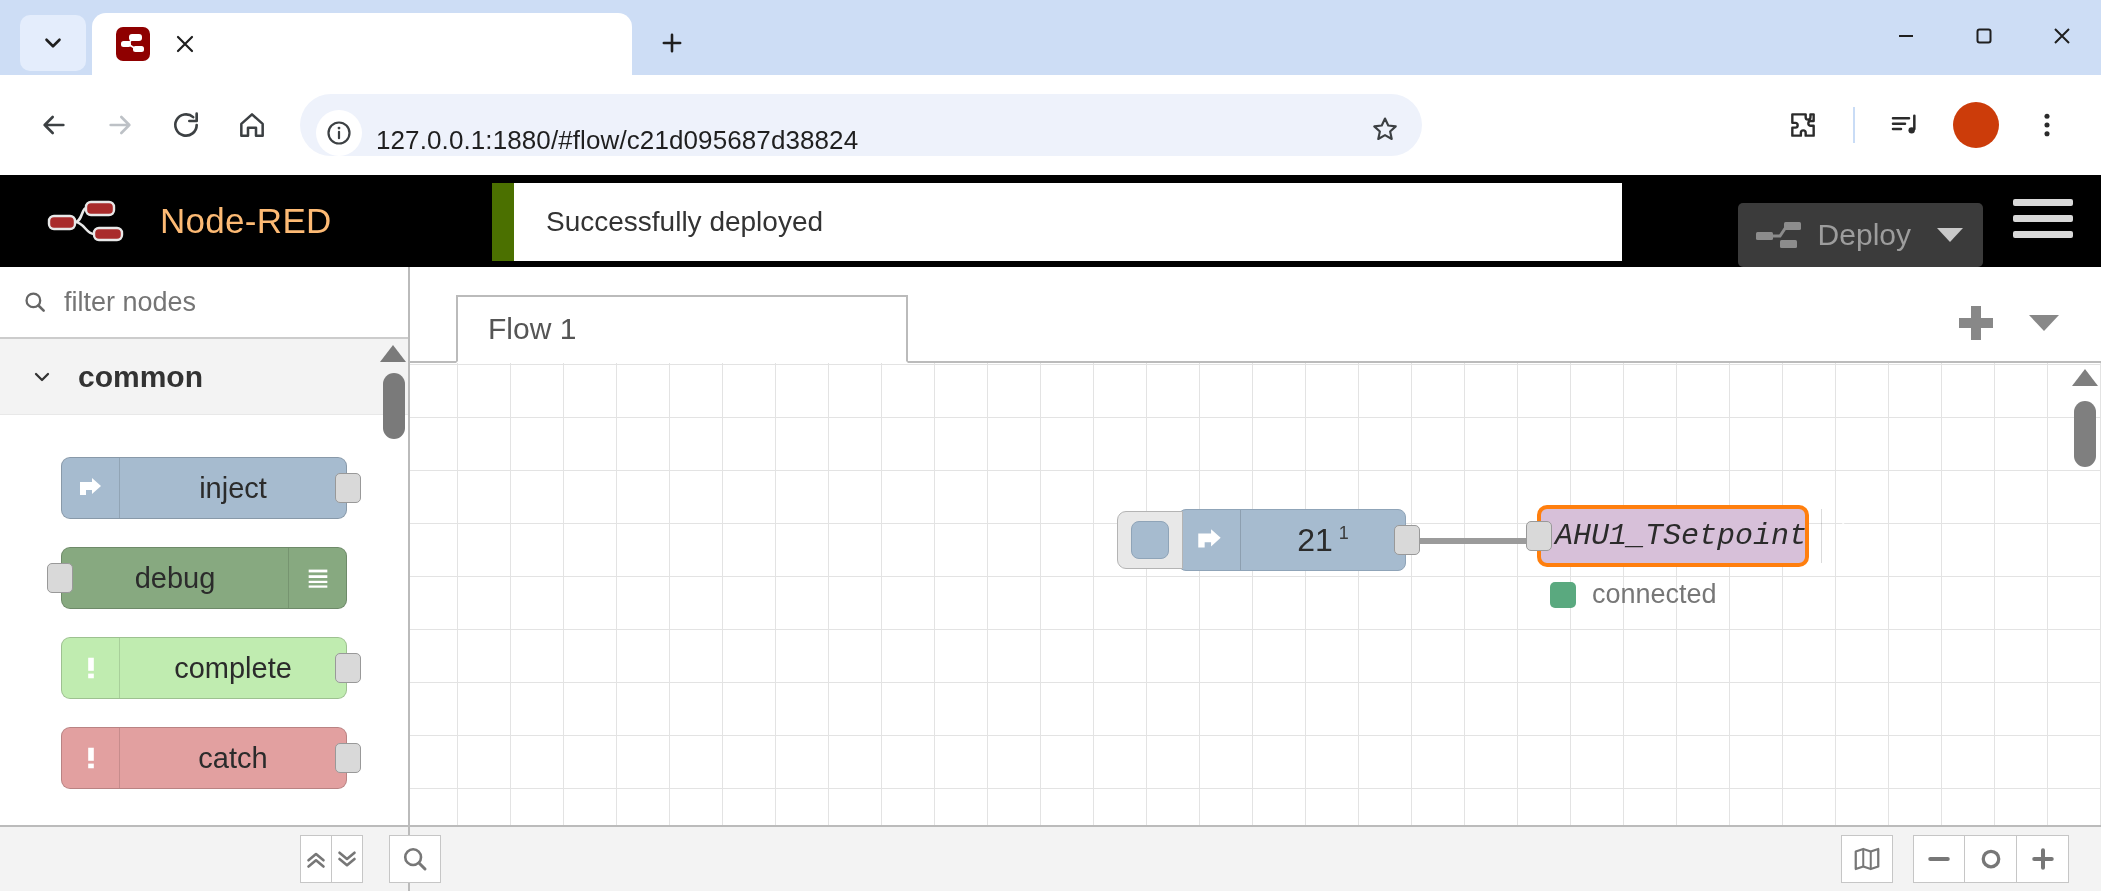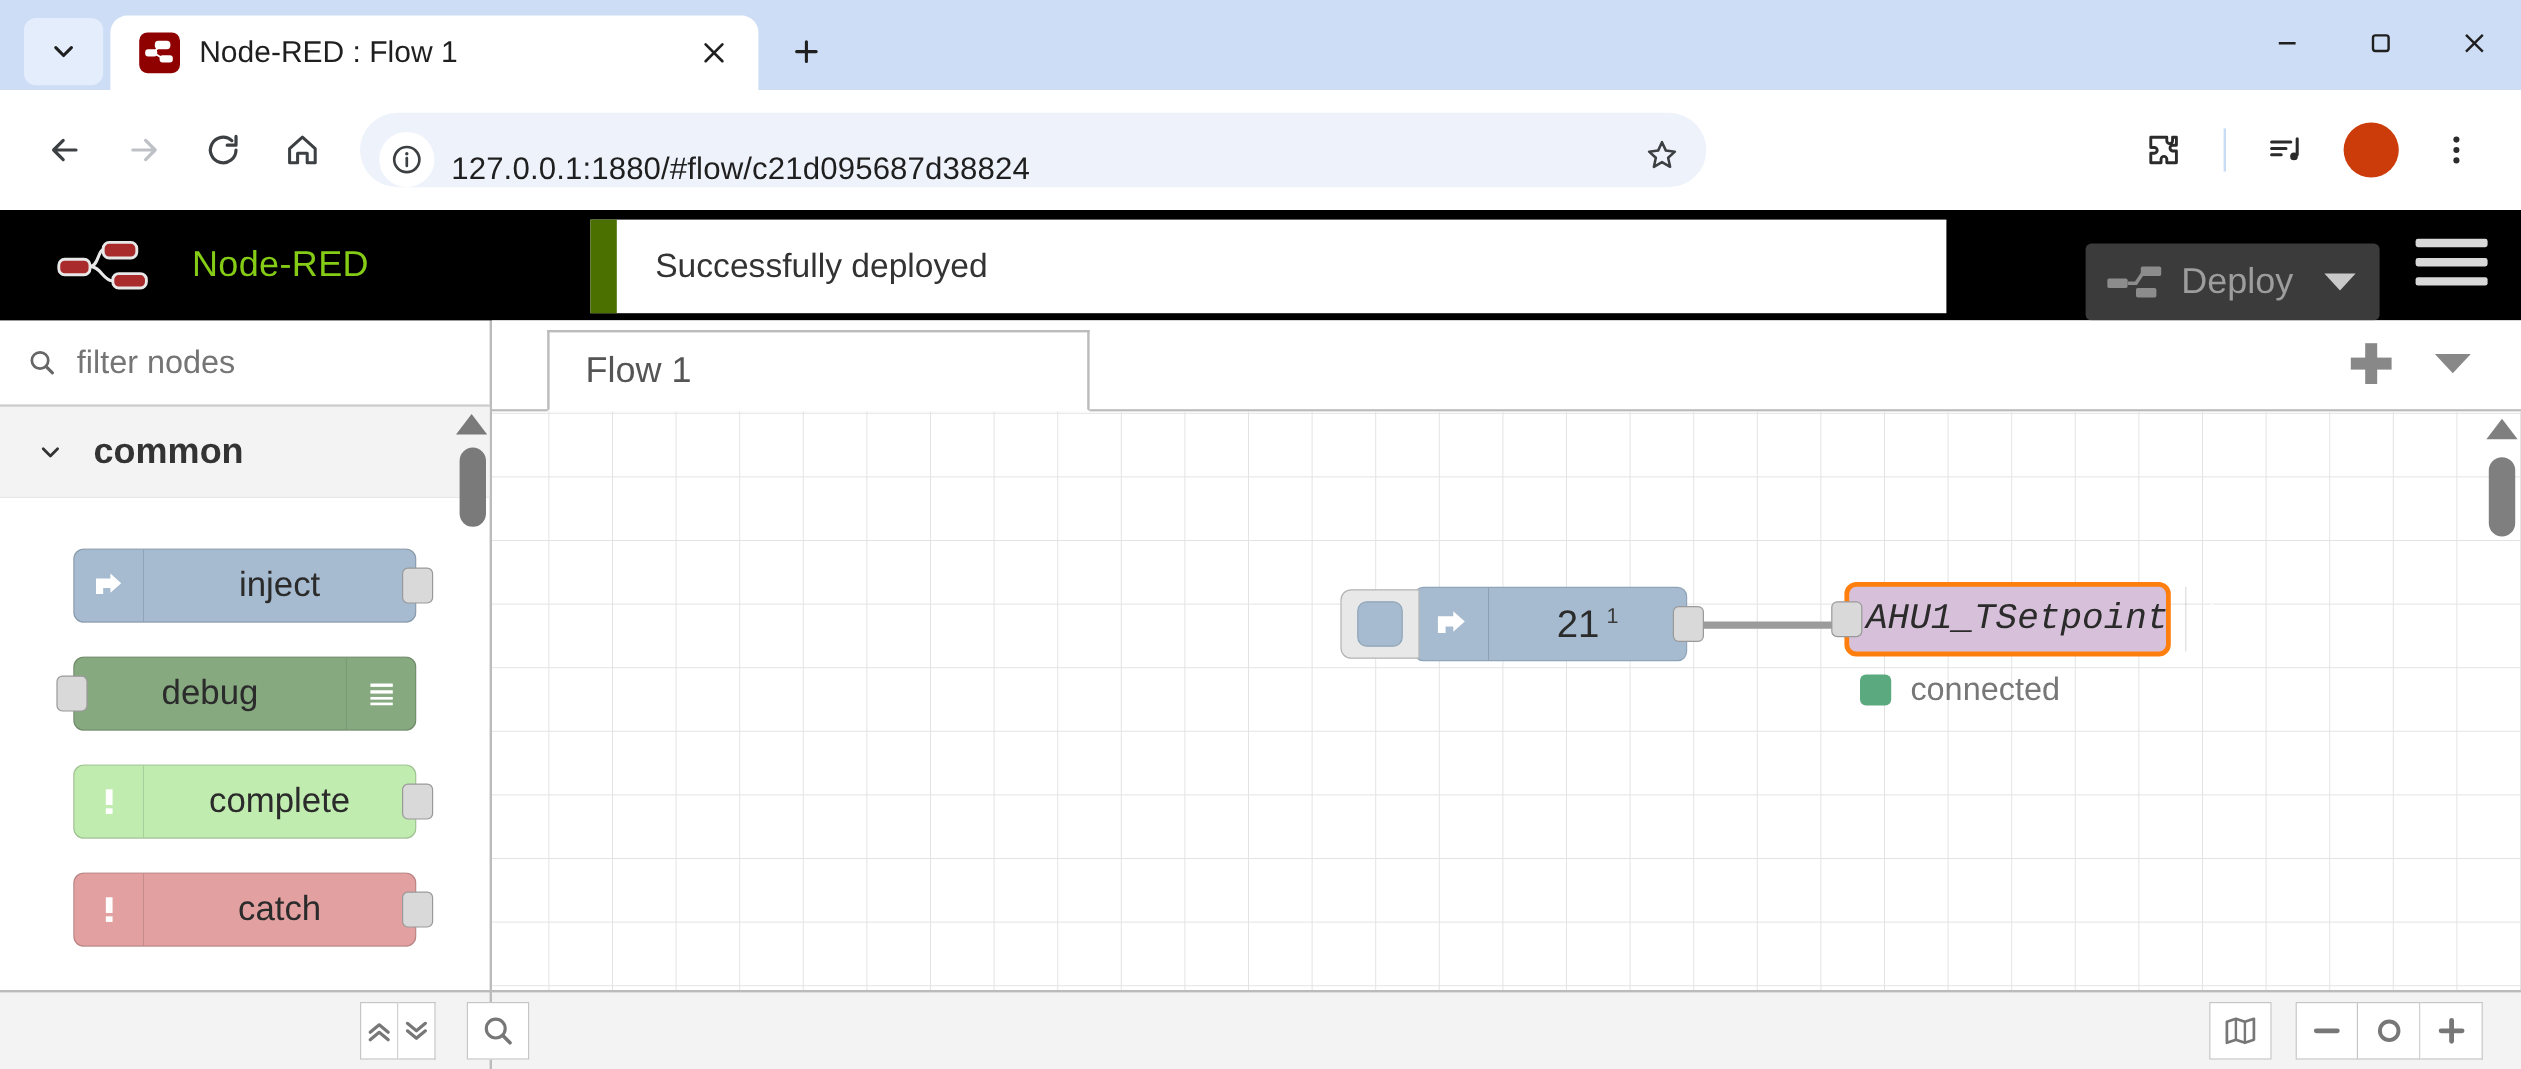--- a/index.html
+++ b/index.html
@@ -86,21 +86,21 @@
 
   
   .nr { position: absolute; left: 0; top: 175px; width: 2101px; height: 716px; background: #fff; }
 
   .nr-header {
     height: 92px; background: #000; display: flex; align-items: center;
     position: relative;
   }
   .nr-logo { display: flex; align-items: center; gap: 22px; padding-left: 46px; width: 492px; }
   .nr-logo svg { width: 92px; height: 48px; }
-  .nr-logo-text { color: #84cc16; font-size: 30px; letter-spacing: .3px; }
+  .nr-logo-text { color: #fdba74; font-size: 35px; letter-spacing: .3px; }
 
   .nr-notify {
     position: absolute; left: 492px; top: 8px; height: 78px; width: 1130px;
     background: #fff; border-left: 22px solid #4b7000; display: flex; align-items: center;
   }
   .nr-notify-text { font-size: 28px; color: #333; padding-left: 32px; }
 
   .deploy-btn {
     position: absolute; right: 118px; top: 28px; height: 64px;
     background: #3b3b3b; border-radius: 5px; display: flex; align-items: center;
@@ -155,21 +155,21 @@
   .node-complete { background: #c0eCb0; }
   .node-catch  { background: #e2a0a0; }
 
   .pscroll-track { position: absolute; right: 4px; top: 4px; bottom: 4px; width: 22px; }
   .pscroll-up, .pscroll-down { width: 0; height: 0; border-left: 13px solid transparent; border-right: 13px solid transparent; position: absolute; left: -2px; }
   .pscroll-up { border-bottom: 17px solid #7a7a7a; top: 2px; }
   .pscroll-down { border-top: 17px solid #7a7a7a; bottom: 2px; }
   .pscroll-thumb { position: absolute; left: 1px; top: 30px; width: 22px; height: 66px; background: #7a7a7a; border-radius: 11px; }
 
   
-  .workspace { flex: 1; display: flex; flex-direction: column; position: relative; }
+  .workspace { flex: 1; display: flex; flex-direction: column; position: relative; margin-top: 20px; }
   .tabbar { height: 76px; background: #fff; border-bottom: 2px solid #bbb; display: flex; align-items: flex-end; padding-left: 46px; position: relative; }
   .flow-tab {
     height: 68px; min-width: 452px; border: 2px solid #bbb; border-bottom: 2px solid #fff;
     display: flex; align-items: center; padding-left: 30px; font-size: 30px; color: #555;
     background: #fff; cursor: pointer; position: relative; top: 2px;
   }
   .tabbar-right { margin-left: auto; display: flex; align-items: center; gap: 36px; padding-right: 42px; height: 76px; }
   .tabbar-right .icn { cursor: pointer; display: flex; align-items: center; justify-content: center; }
   .plus-icon { position: relative; width: 34px; height: 34px; }
   .plus-icon:before, .plus-icon:after { content: ""; position: absolute; background: #888; }
@@ -252,21 +252,20 @@
     </div>
     <div class="tab">
       <span class="tab-favicon">
         <svg viewBox="0 0 34 34">
           <rect x="13" y="7" width="13" height="7" rx="3" fill="#fff"></rect>
           <rect x="17" y="19" width="11" height="6" rx="2.5" fill="#fff"></rect>
           <rect x="5" y="14" width="10" height="6" rx="2.5" fill="#fff"></rect>
           <path d="M12 17 L17 11 M12 17 L20 22" stroke="#fff" stroke-width="1.6" fill="none"></path>
         </svg>
       </span>
-      <span class="tab-title">Node-RED : Flow 1</span>
       <span class="tab-close">
         <svg viewBox="0 0 24 24">
             <path d="M5 5l14 14M19 5L5 19" stroke="#1f1f1f" stroke-width="2.2" stroke-linecap="round"></path>
           </svg>
       </span>
     </div>
     <div class="newtab">
       <svg viewBox="0 0 24 24">
           <path d="M12 5v14M5 12h14" stroke="#1f1f1f" stroke-width="2.2" stroke-linecap="round"></path>
         </svg>

